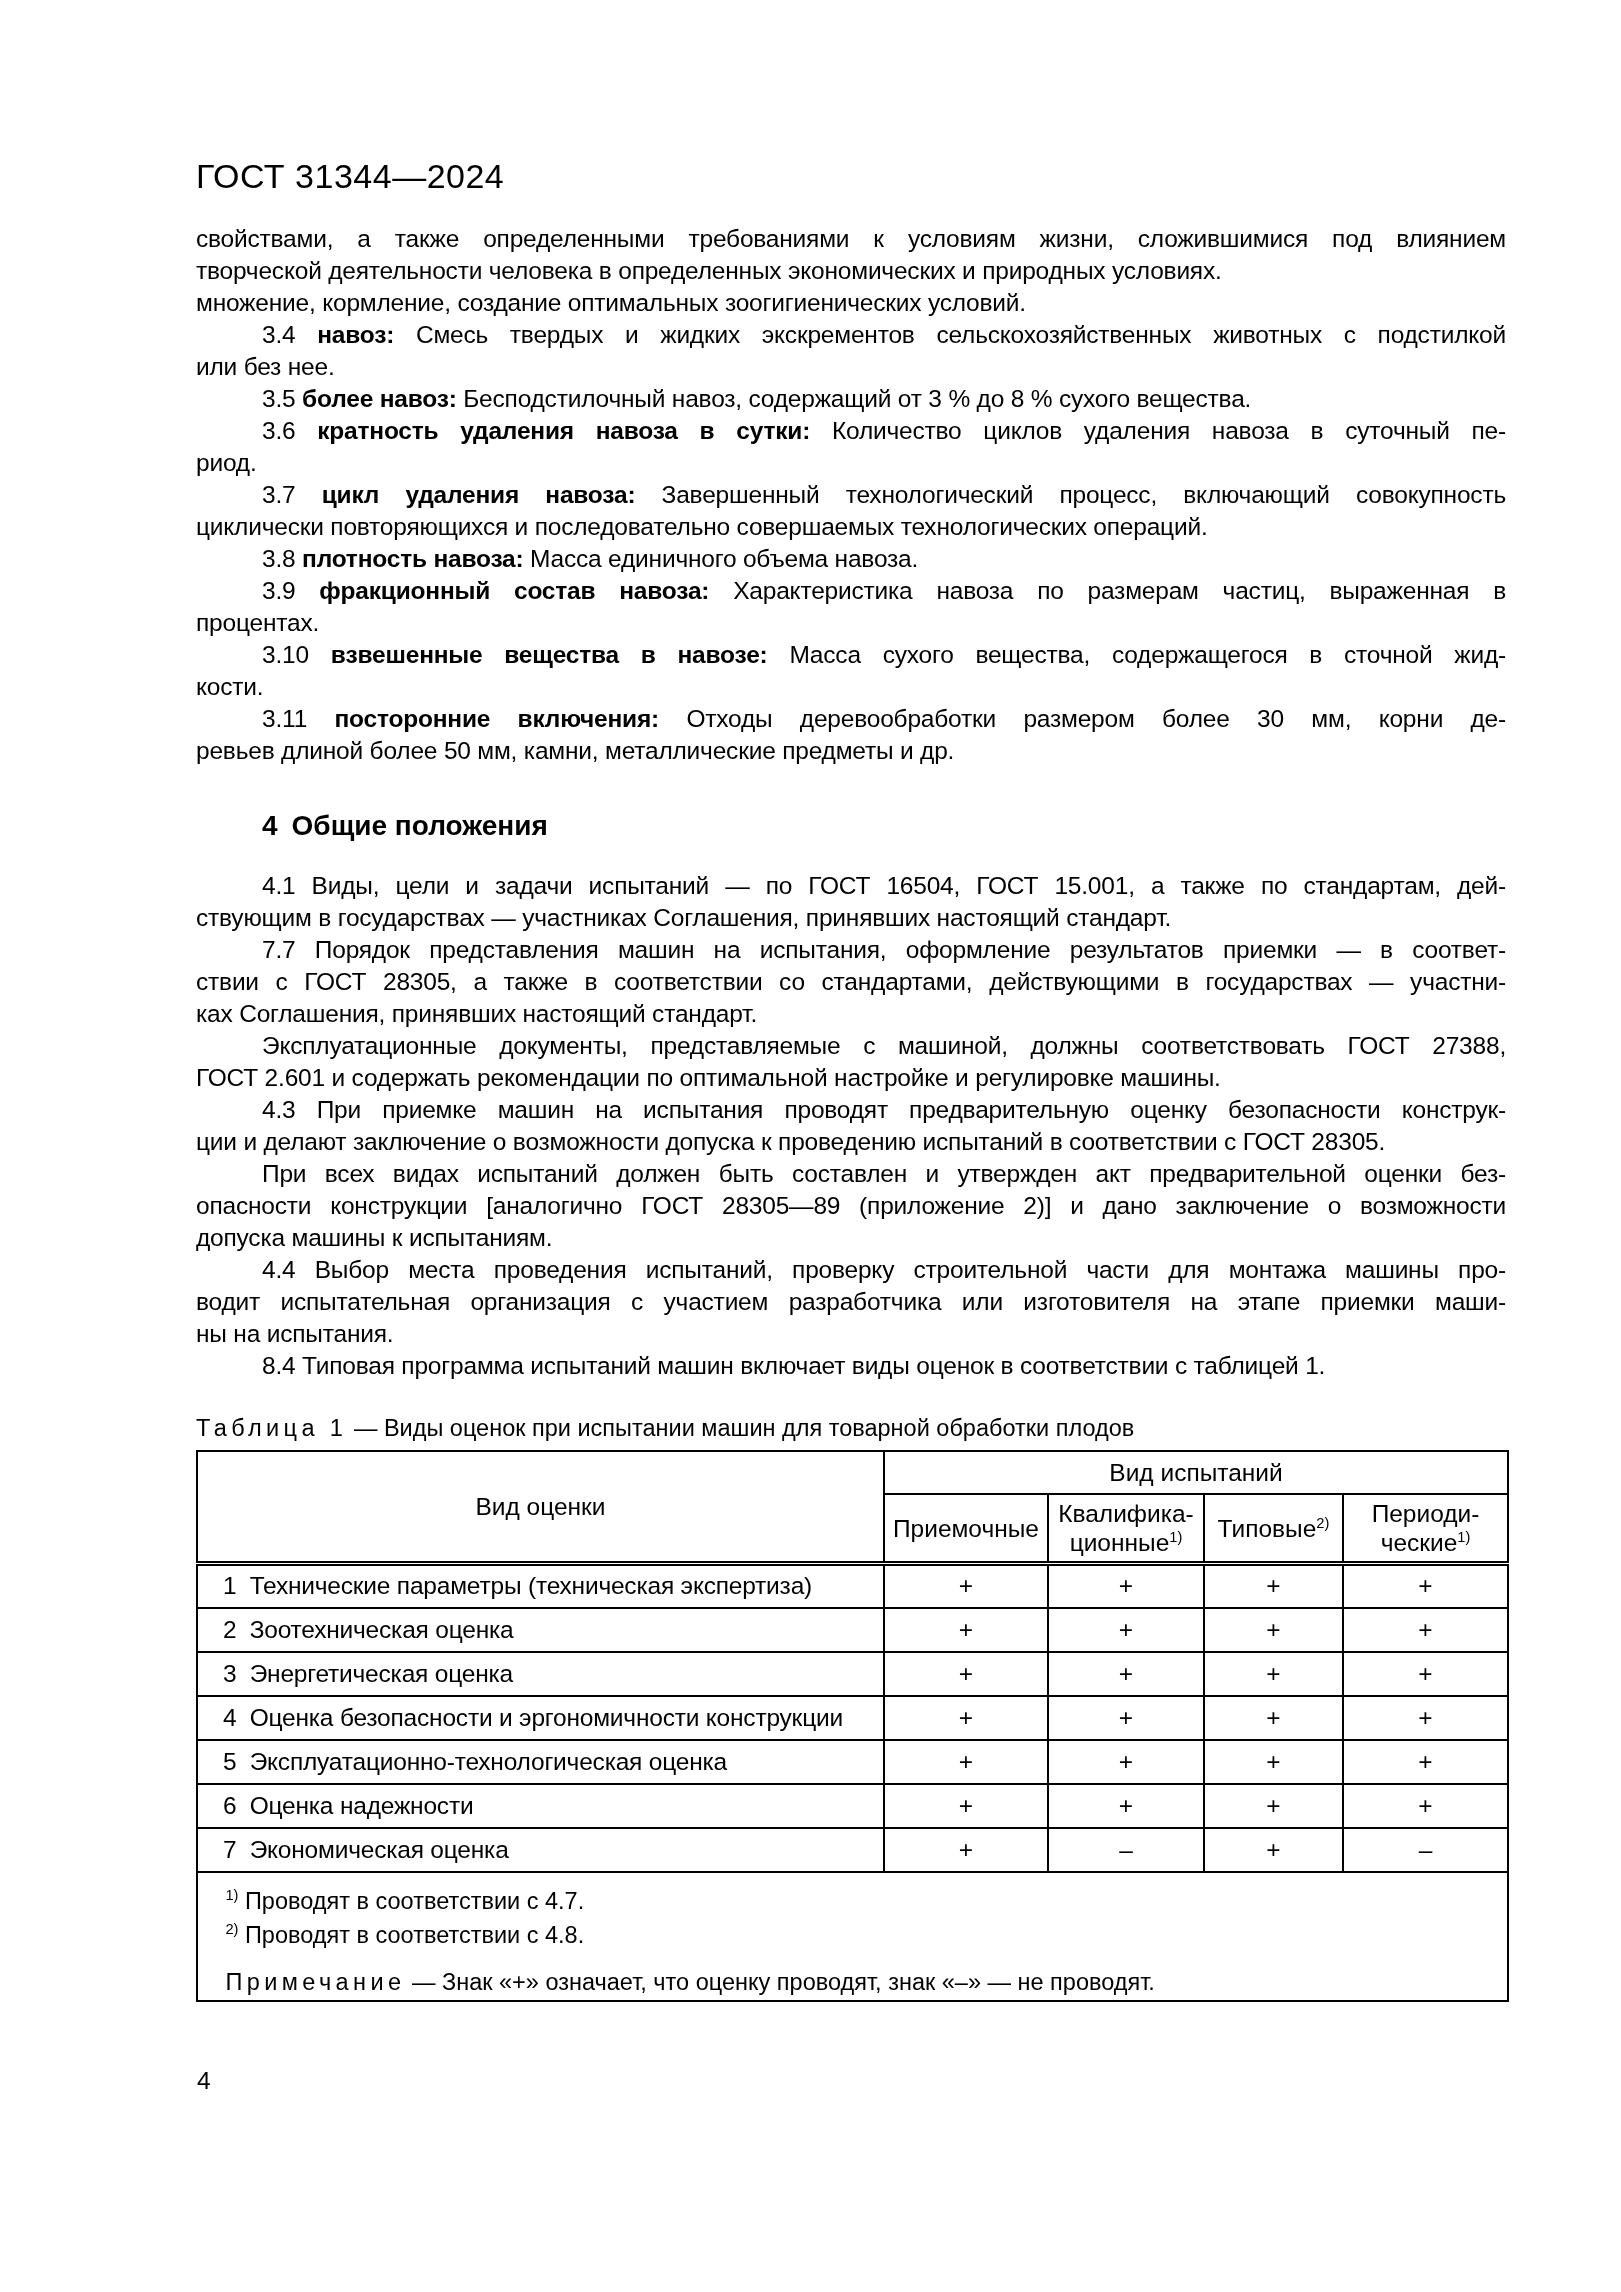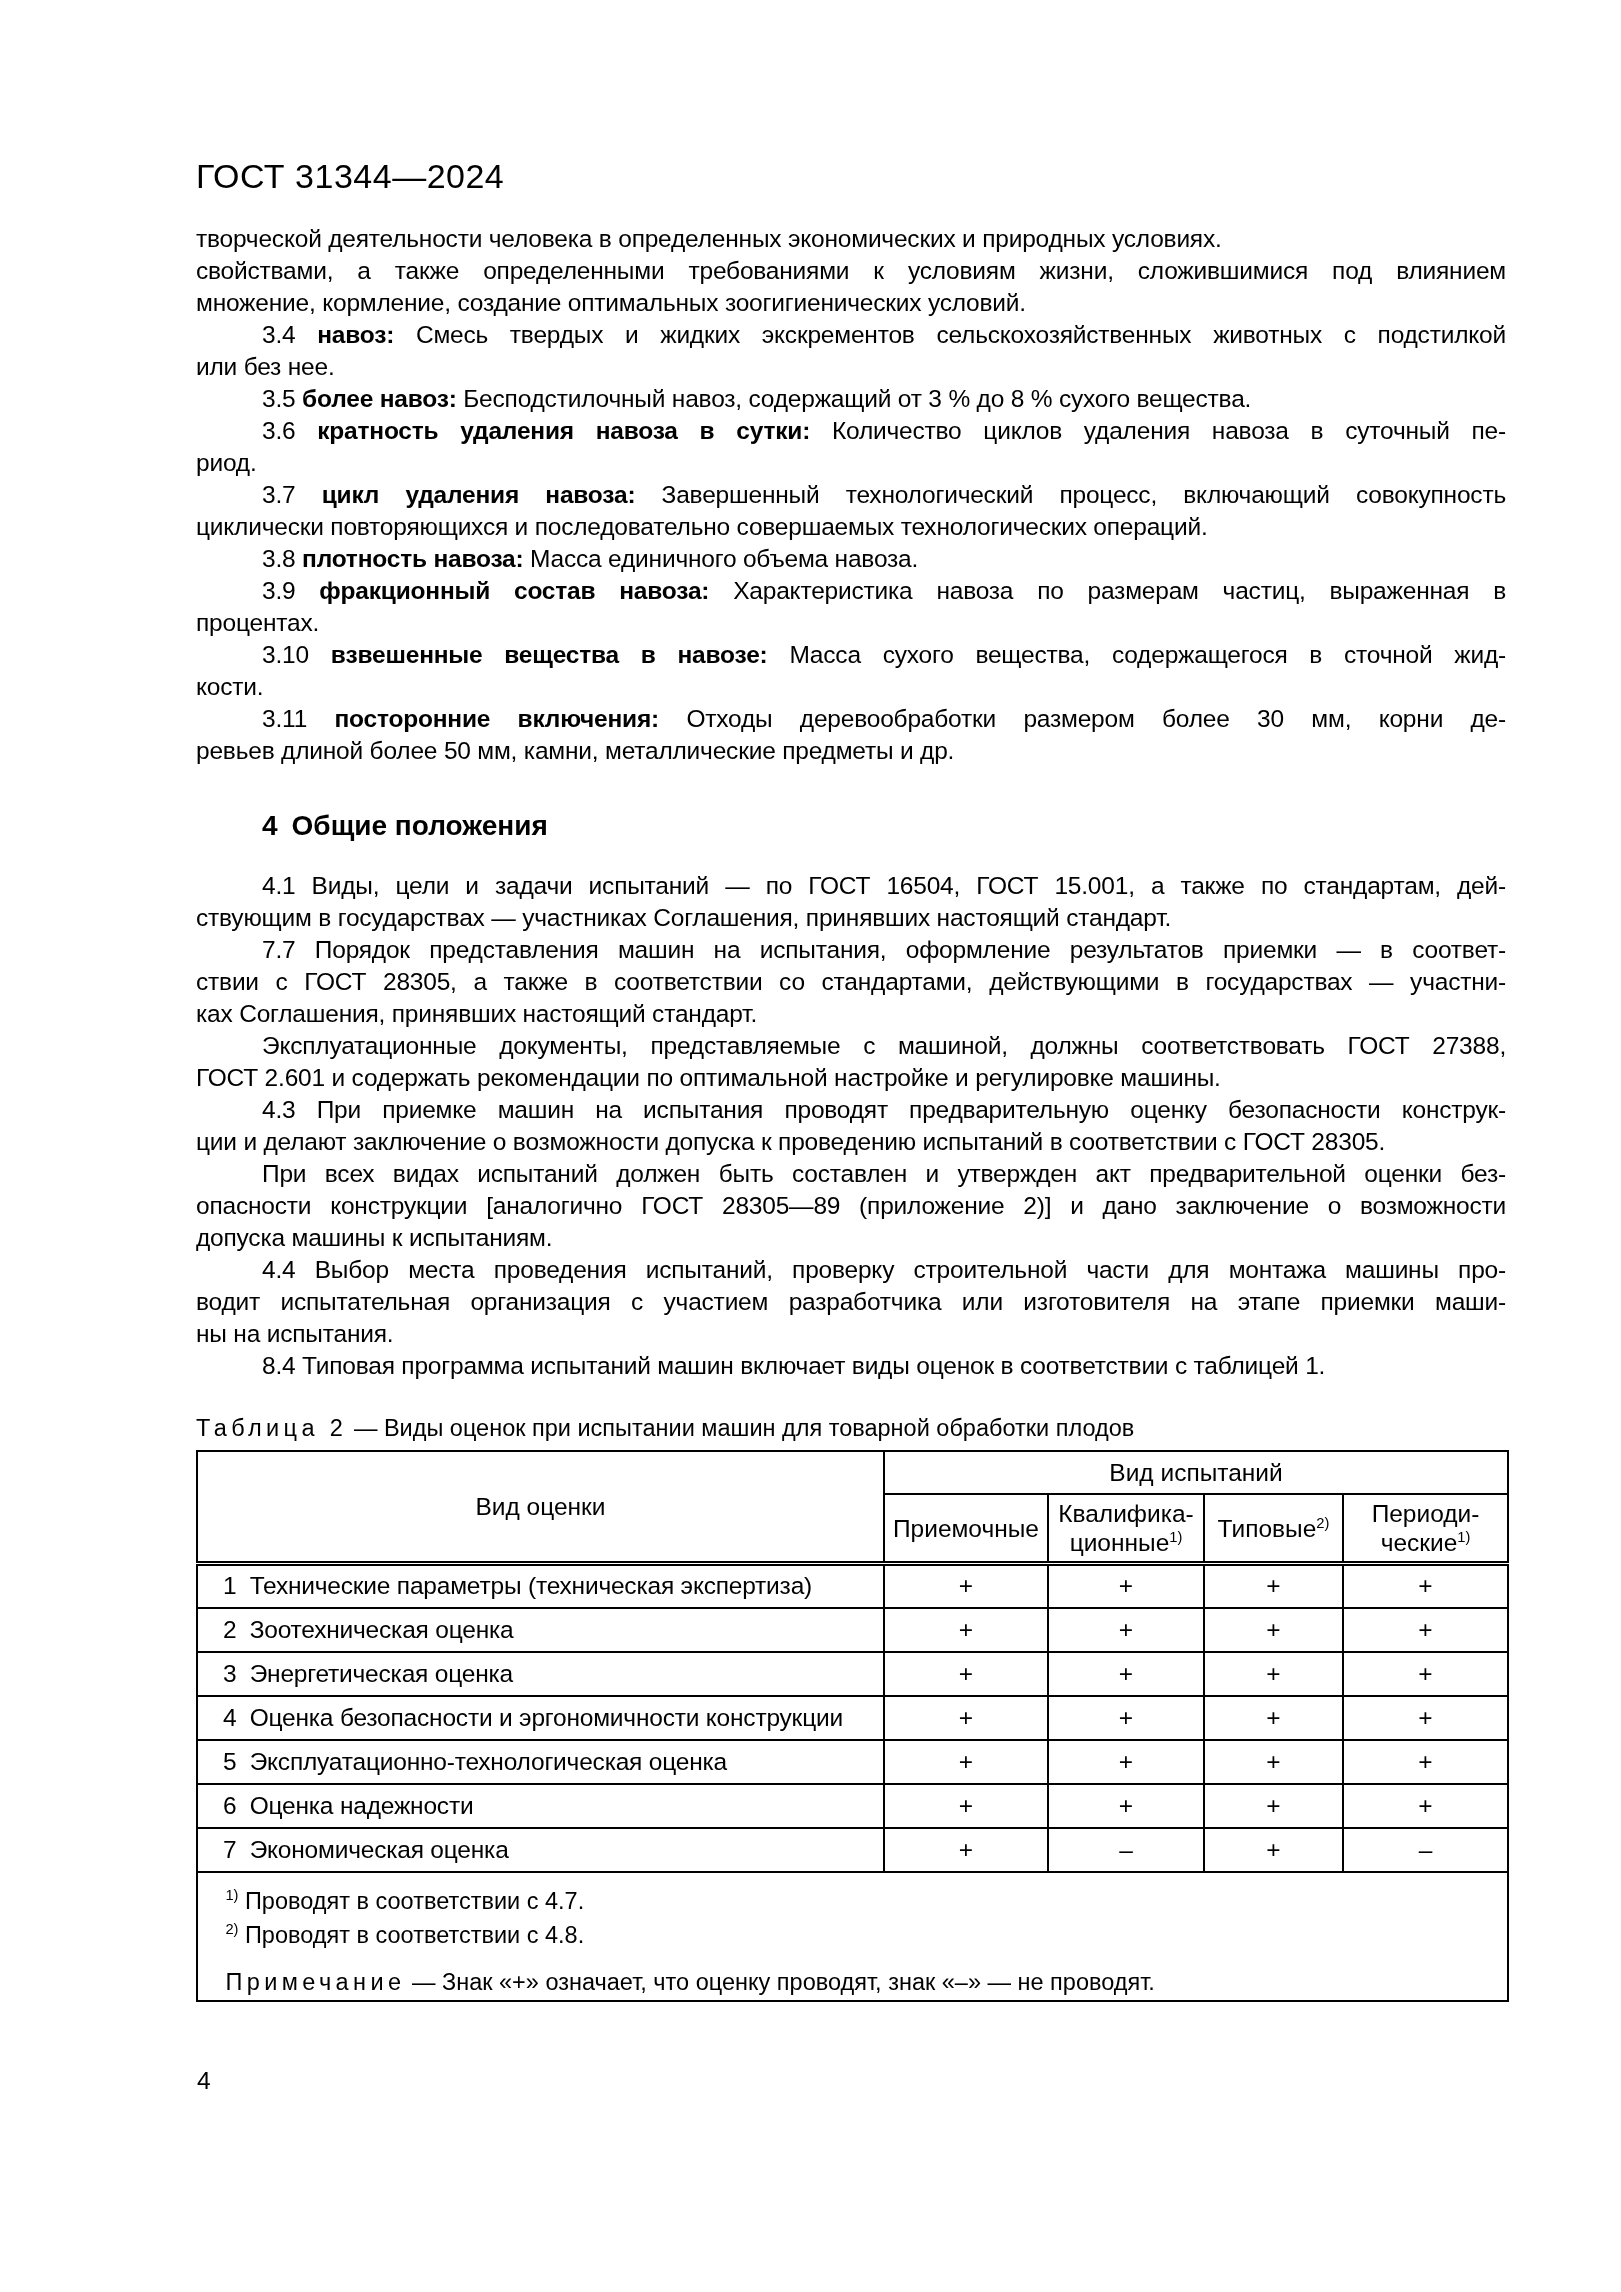--- a/index.html
+++ b/index.html
@@ -129,22 +129,22 @@
 <body>
 
 <div class="sheet">
 
   <div class="doc-header">ГОСТ 31344—2024</div>
 
   <div class="content">
 
     <div id="doc-body">
         <div class="para">
+          <div class="line just">свойствами, а также определенными требованиями к условиям жизни, сложившимися под влиянием</div>
           <div class="line">творческой деятельности человека в определенных экономических и природных условиях.</div>
-          <div class="line just">свойствами, а также определенными требованиями к условиям жизни, сложившимися под влиянием</div>
         </div>
         <div class="para">
           <div class="line">множение, кормление, создание оптимальных зоогигиенических условий.</div>
         </div>
         <div class="para">
           <div class="line first just">3.4 <b>навоз:</b> Смесь твердых и жидких экскрементов сельскохозяйственных животных с подстилкой</div>
           <div class="line">или без нее.</div>
         </div>
         <div class="para">
           <div class="line first">3.5 <b>более навоз:</b> Бесподстилочный навоз, содержащий от 3 % до 8 % сухого вещества.</div>
@@ -199,21 +199,21 @@
           <div class="line first just">4.4 Выбор места проведения испытаний, проверку строительной части для монтажа машины про-</div>
           <div class="line just">водит испытательная организация с участием разработчика или изготовителя на этапе приемки маши-</div>
           <div class="line">ны на испытания.</div>
         </div>
         <div class="para">
           <div class="line first">8.4 Типовая программа испытаний машин включает виды оценок в соответствии с таблицей 1.</div>
         </div>
       </div>
 
     <div class="caption">
-      <span class="sp">Таблица 2</span>
+      <span class="sp">Таблица 1</span>
       <span>— Виды оценок при испытании машин для товарной обработки плодов</span>
     </div>
 
     <table class="tbl">
       <colgroup>
         <col class="c0">
           <col class="c1">
           <col class="c2">
           <col class="c3">
           <col class="c4">

